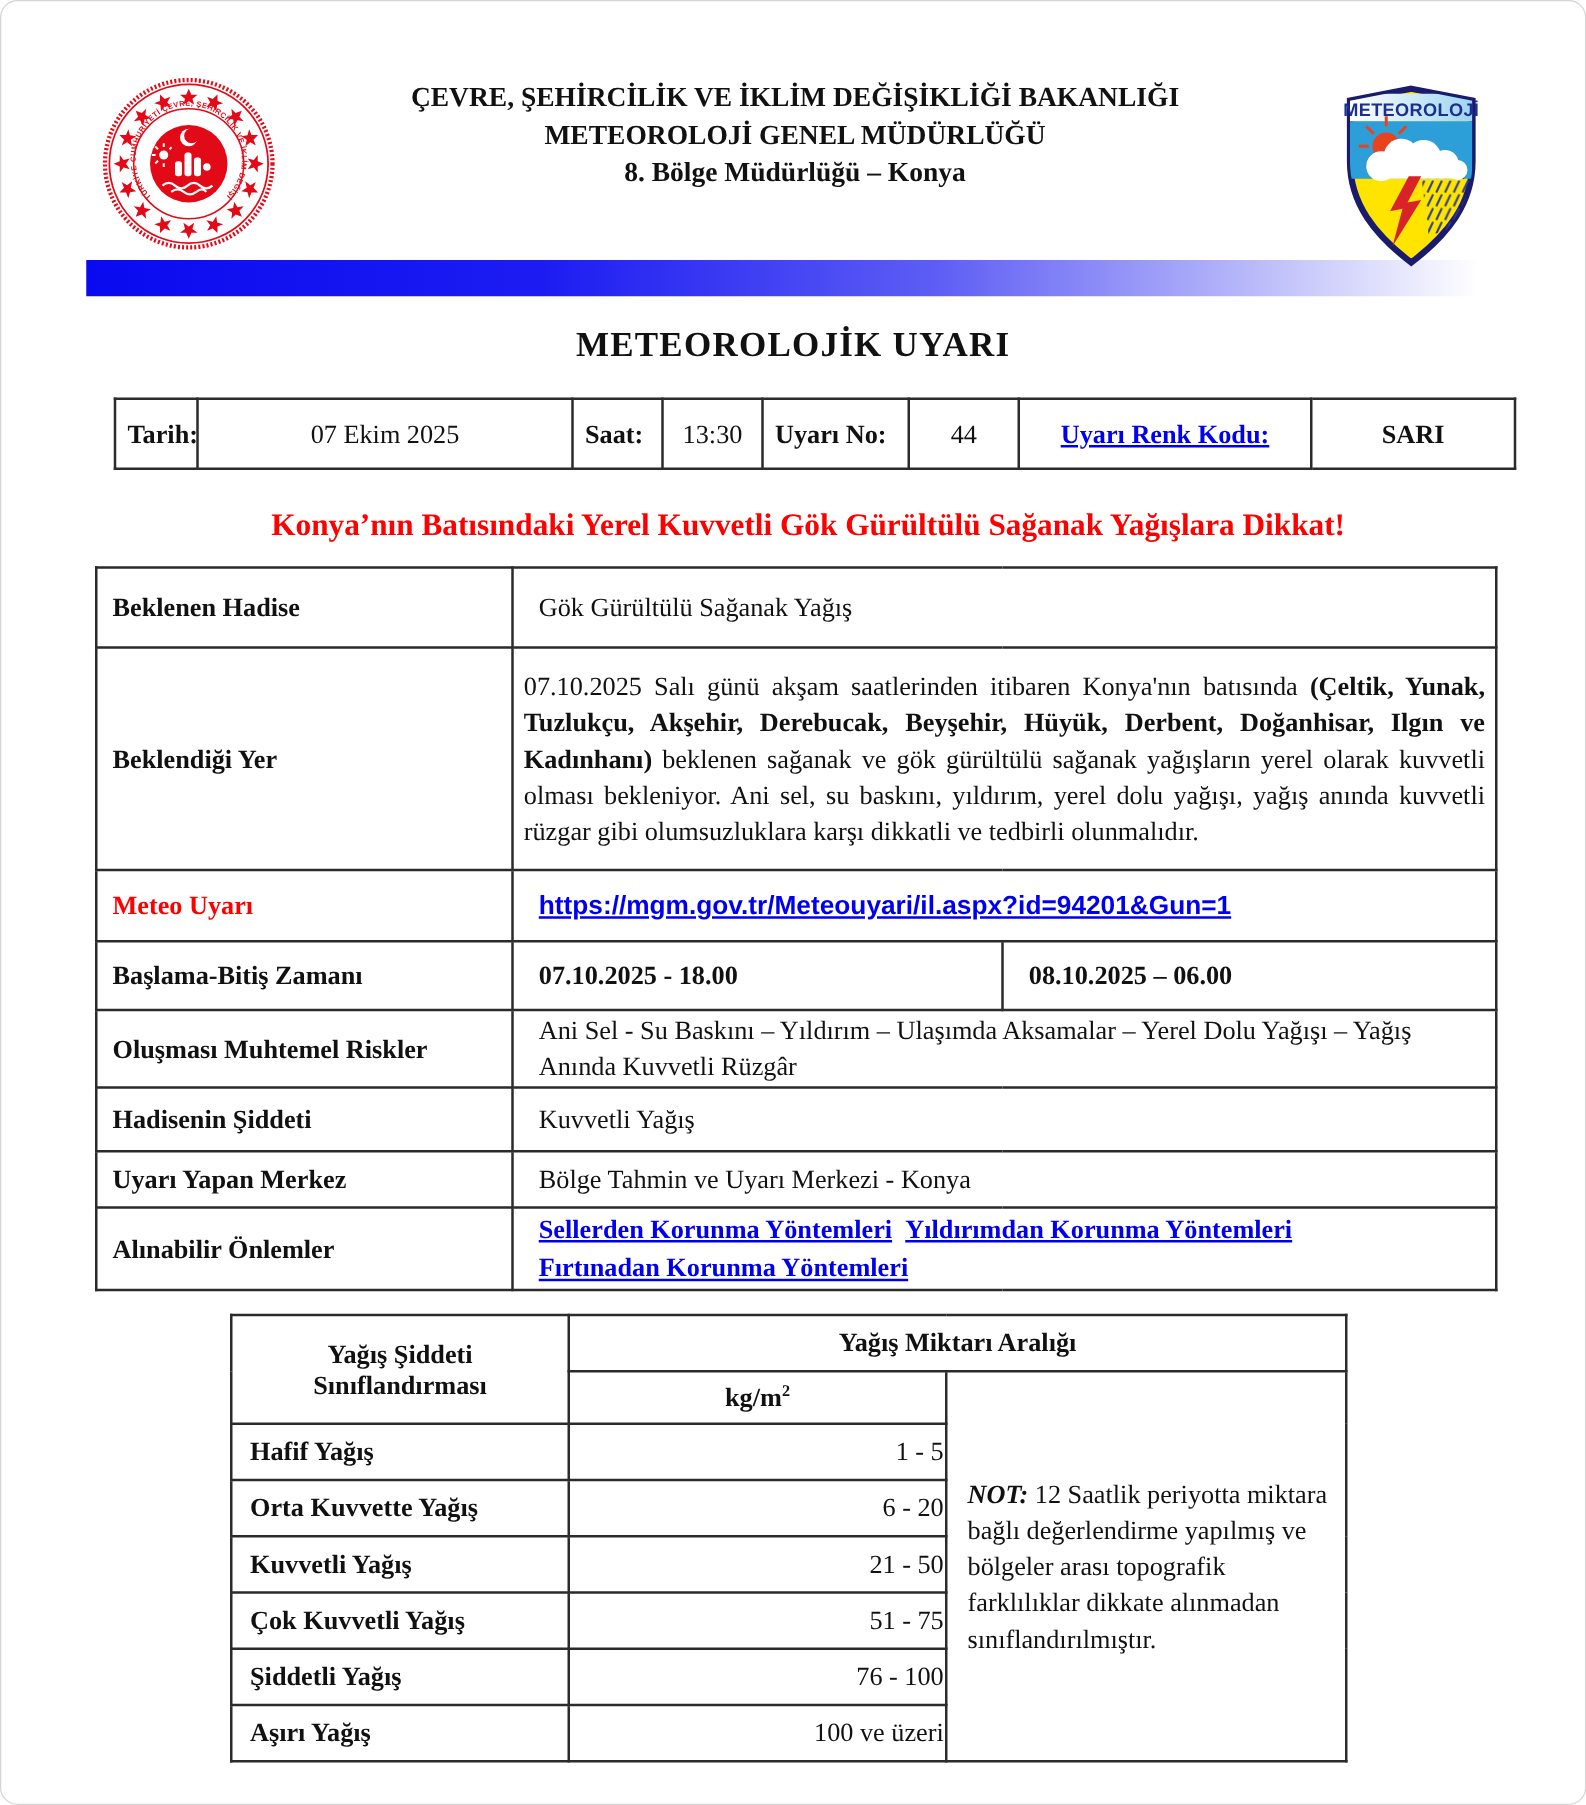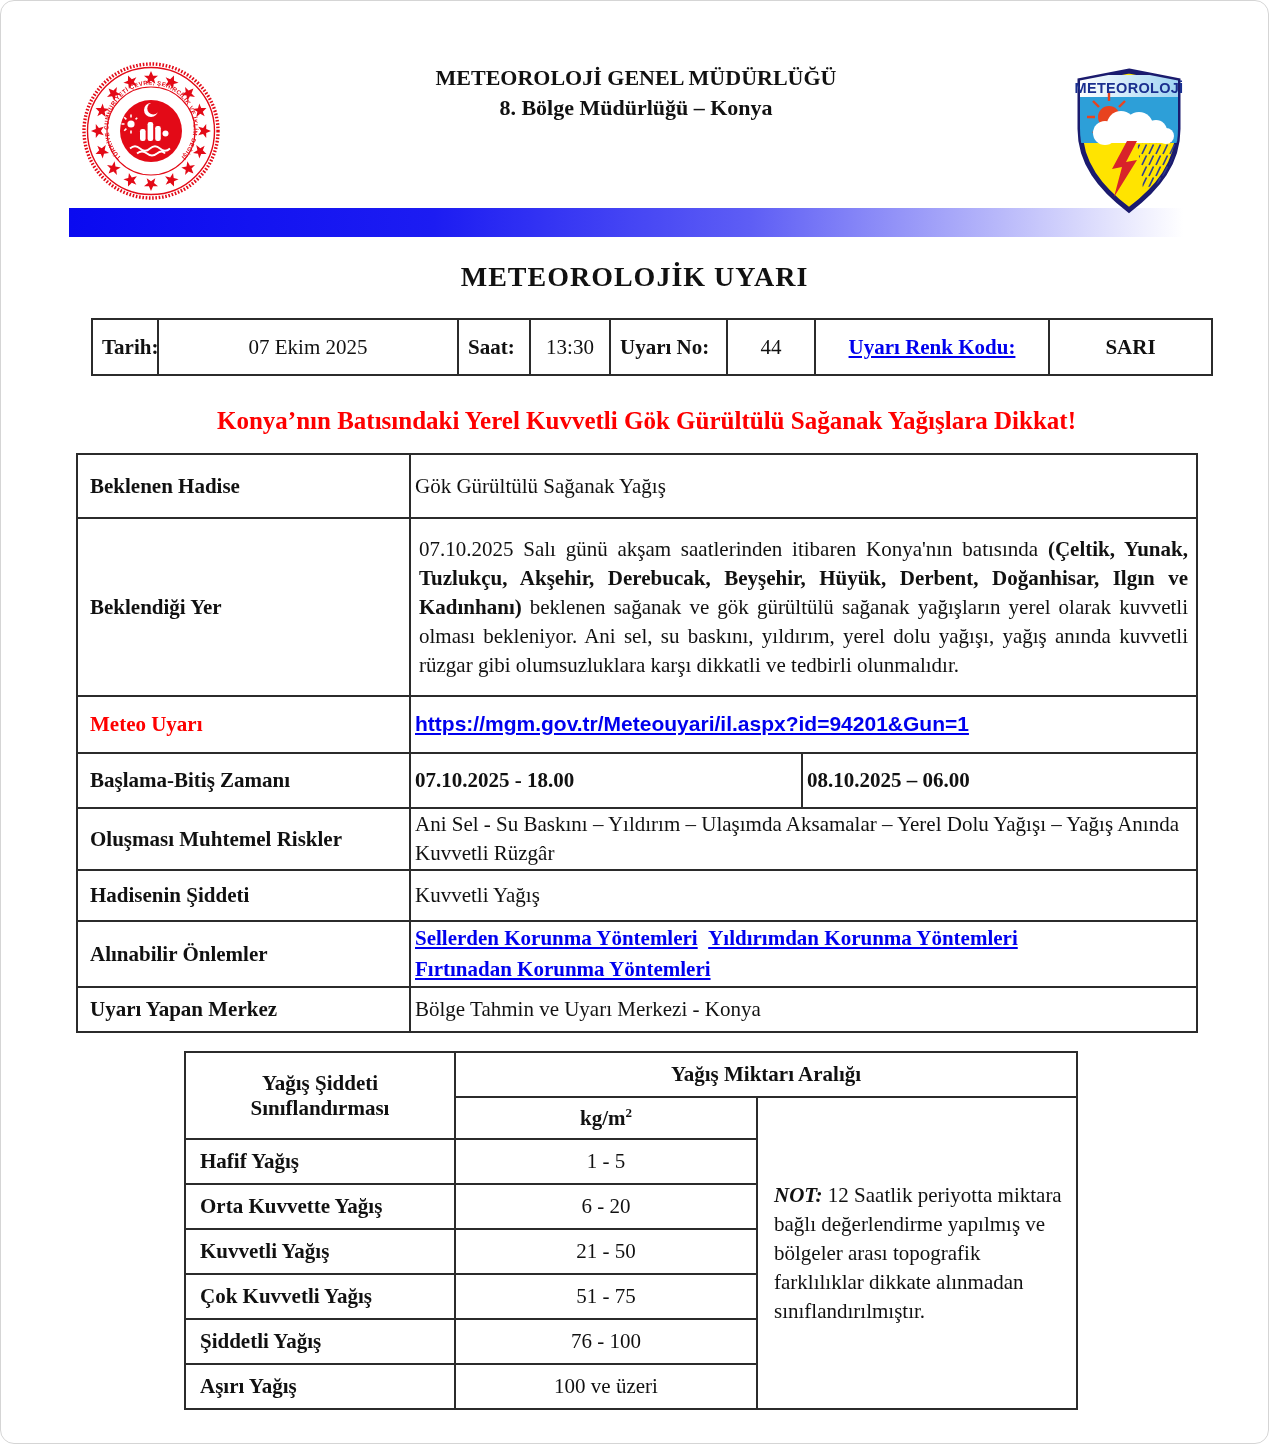--- a/index.html
+++ b/index.html
@@ -33,40 +33,40 @@
     text-align:center;font-size:28px;font-weight:bold;letter-spacing:1px;
   }
   .headline{
     position:absolute;top:406px;left:12px;width:100%;margin:0;
     text-align:center;font-size:25px;font-weight:bold;color:#fe0000;
   }
   
   table{border-collapse:collapse;table-layout:fixed;}
   td{border:2px solid #2b2b2b;box-sizing:border-box;}
   .lbl{font-weight:bold;padding-left:12px;vertical-align:middle;font-size:21px;}
-  .val{padding-left:4px;padding-right:6px;vertical-align:middle;font-size:21px;}
+  .val{padding-left:20px;padding-right:6px;vertical-align:middle;font-size:21px;}
   a{color:#0000ee;text-decoration:underline;font-weight:bold;}
   
   .info-table{position:absolute;left:90px;top:317px;width:1120px;}
   .info-table td{height:56px;font-size:21px;vertical-align:middle;}
   .info-table .c{text-align:center;padding:0 4px;}
   
   .main-table{position:absolute;left:75px;top:452px;width:1120px;}
   .main-table td{font-size:21px;}
   .just{ text-align:justify; line-height:29px; padding:3px 8px 3px 8px;}
   .red-lbl{color:#fe0000;}
   .url-link{font-family:"Liberation Sans","DejaVu Sans",sans-serif;font-size:21px;}
   .links-cell a{display:inline;}
   .links-cell{line-height:31px;}
   
   .rain-table{position:absolute;left:183px;top:1050px;width:892px;}
   .rain-table td{font-size:21px;}
   .rain-head{font-weight:bold;text-align:center;vertical-align:middle;padding:2px 6px;}
   .rain-lbl{font-weight:bold;text-align:left;padding-left:14px;vertical-align:middle;height:44px;}
-  .rain-val{text-align:center;vertical-align:middle;}
+  .rain-val{text-align:right;vertical-align:middle;}
   .note-cell{vertical-align:middle;padding:6px 14px 6px 16px;line-height:29px;font-size:22px;}
   .note-strong{font-weight:bold;font-style:italic;}
   sup{font-size:13px;}
 </style>
 </head>
 <body>
 
 <div class="page">
 
   <svg class="seal" viewBox="0 0 140 140" aria-hidden="true">
@@ -118,20 +118,21 @@
       <rect x="74.2" y="65" width="5.6" height="15" rx="2.2"></rect>
       <circle cx="84.5" cy="72.5" r="3"></circle>
     </g>
     <g stroke="#ffffff" stroke-width="1.8" fill="none">
       <path d="M49,87.5 q5,-4.5 10,0 t10,0 t10,0 t10,0"></path>
       <path d="M56,92.5 q5,-4 10,0 t10,0 t8,0"></path>
     </g>
   </svg>
 
   <div class="header-text">
+    <div>ÇEVRE, ŞEHİRCİLİK VE İKLİM DEĞİŞİKLİĞİ BAKANLIĞI</div>
     <div>METEOROLOJİ GENEL MÜDÜRLÜĞÜ</div>
     <div>8. Bölge Müdürlüğü – Konya</div>
   </div>
 
   <svg class="shield" viewBox="0 0 116 148" aria-hidden="true">
     <defs>
       <linearGradient id="bandGrad" x1="0" y1="0" x2="1" y2="0">
         <stop offset="0" stop-color="#ffffff"></stop>
           <stop offset="1" stop-color="#9fd4f2"></stop>
       </linearGradient>
@@ -231,31 +232,31 @@
       <td class="val" style="font-weight:bold">08.10.2025 – 06.00</td>
     </tr>
     <tr style="height:59px">
       <td class="lbl">Oluşması Muhtemel Riskler</td>
       <td class="val" colspan="2" style="line-height:29px">Ani Sel - Su Baskını – Yıldırım – Ulaşımda Aksamalar – Yerel Dolu Yağışı – Yağış Anında Kuvvetli Rüzgâr</td>
     </tr>
     <tr style="height:51px">
       <td class="lbl">Hadisenin Şiddeti</td>
       <td class="val" colspan="2">Kuvvetli Yağış</td>
     </tr>
+    <tr style="height:45px">
+      <td class="lbl">Uyarı Yapan Merkez</td>
+      <td class="val" colspan="2">Bölge Tahmin ve Uyarı Merkezi - Konya</td>
+    </tr>
     <tr style="height:63px">
       <td class="lbl">Alınabilir Önlemler</td>
       <td class="val links-cell" colspan="2">
         <a href="#">Sellerden Korunma Yöntemleri</a>&nbsp;
         <a href="#">Yıldırımdan Korunma Yöntemleri</a><br>
         <a href="#">Fırtınadan Korunma Yöntemleri</a>
       </td>
-    </tr>
-    <tr style="height:45px">
-      <td class="lbl">Uyarı Yapan Merkez</td>
-      <td class="val" colspan="2">Bölge Tahmin ve Uyarı Merkezi - Konya</td>
     </tr>
   </tbody>
     </table>
 
   <table class="rain-table">
     <colgroup>
         <col style="width:270px">
         <col style="width:302px">
         <col style="width:320px">
       </colgroup>

